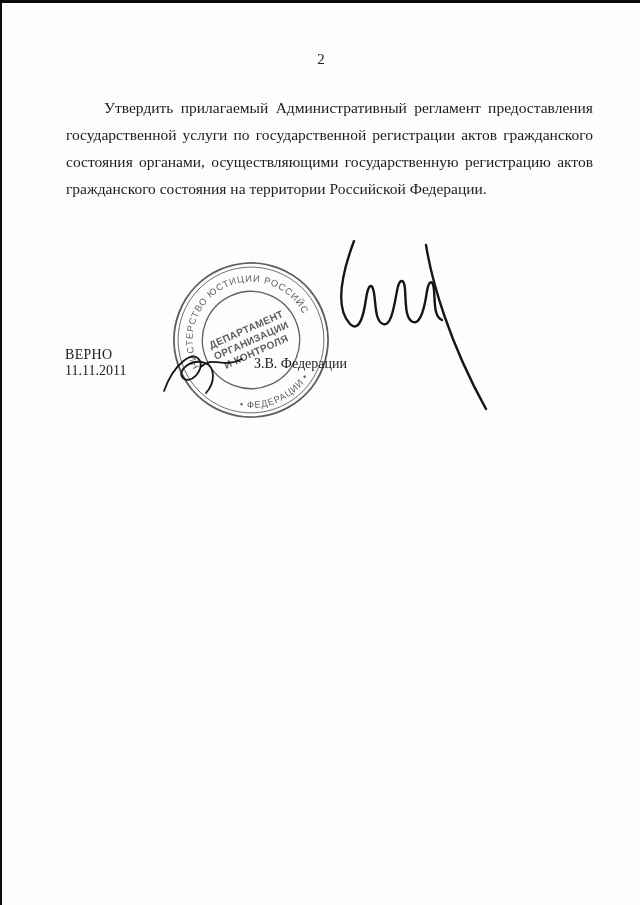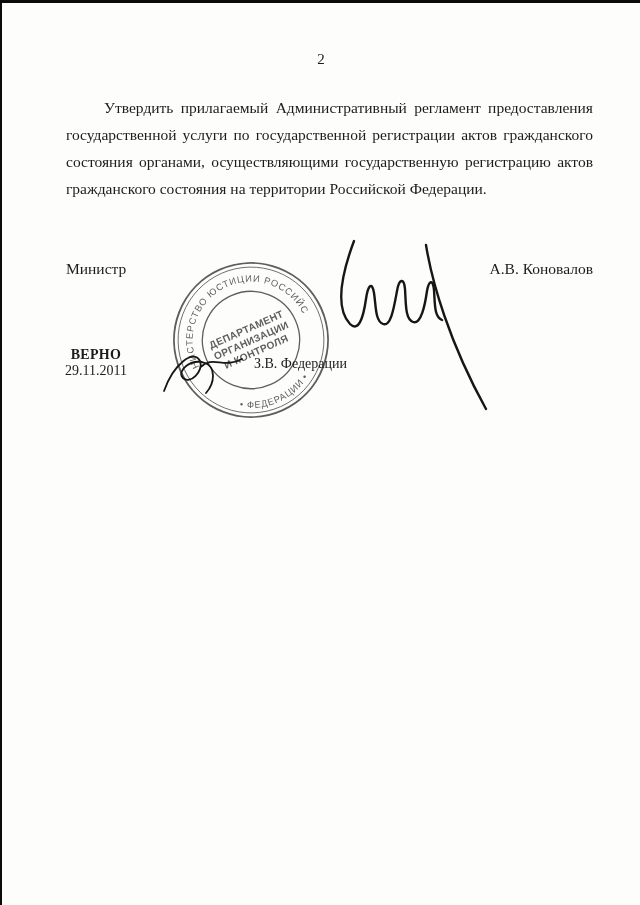--- a/index.html
+++ b/index.html
@@ -32,42 +32,38 @@
     position:absolute; left:168px; top:256px; width:162px; height:162px;
     transform:rotate(-24deg);
     opacity:.82;
   }
   .sig-main { position:absolute; left:332px; top:224px; }
   .sig-paraph { position:absolute; left:156px; top:338px; }
   .verno-block {
     position:absolute; left:63px; top:344px;
     font-size:14px; line-height:15.5px;
   }
-  .verno-mark { font-weight:bold; letter-spacing:.3px;text-align:center; }
+  .verno-mark { font-weight:normal; letter-spacing:.3px; }
   .certifier-name {
     position:absolute; left:252px; top:353px; font-size:14px;
   }
   .stamp-ring-text { font-family:"Liberation Sans", sans-serif; font-size:11.5px; letter-spacing:1px; fill:#3c3c3c; }
   .stamp-center-text { font-family:"Liberation Sans", sans-serif; font-size:12.5px; font-weight:bold; letter-spacing:.4px; fill:#3c3c3c; text-anchor:middle; }
   .stamp-circle { fill:none; stroke:#3c3c3c; }
   .ink { fill:none; stroke:#161616; stroke-linecap:round; stroke-linejoin:round; }
 </style>
 </head>
 <body>
 
 <div class="page">
 
   <div class="page-number">2</div>
 
   <p class="body-par">Утвердить прилагаемый Административный регламент предоставления государственной услуги по государственной регистрации актов гражданского состояния органами, осуществляющими государственную регистрацию актов гражданского состояния на территории Российской Федерации.</p>
 
-  <div class="minister-row">
-    <span>Министр</span>
-    <span>А.В. Коновалов</span>
-  </div>
 
   <div class="stamp-wrap">
     <svg width="162" height="162" viewBox="0 0 200 200">
       <circle class="stamp-circle" cx="100" cy="100" r="95" stroke-width="2.4"></circle>
       <circle class="stamp-circle" cx="100" cy="100" r="90" stroke-width="1"></circle>
       <circle class="stamp-circle" cx="100" cy="100" r="60" stroke-width="1.6"></circle>
       <defs>
         <path id="arc-top" d="M 28,100 A 72,72 0 0 1 172,100"></path>
         <path id="arc-bottom" d="M 16,100 A 84,84 0 0 0 184,100"></path>
       </defs>
@@ -84,21 +80,21 @@
   </div>
 
   <div class="sig-paraph">
     <svg width="90" height="65" viewBox="0 0 90 65">
       <path class="ink" stroke-width="1.8" d="M6,50 C16,22 36,8 42,20 C46,30 32,44 25,37 C18,30 33,17 47,22 C58,26 57,42 48,52 M43,26 C54,14 66,28 84,18"></path>
     </svg>
   </div>
 
   <div class="verno-block">
     <div class="verno-mark">ВЕРНО</div>
-    <div>29.11.2011</div>
+    <div>11.11.2011</div>
   </div>
 
   <div class="certifier-name">З.В. Федерации</div>
 
   <div class="sig-main">
     <svg width="165" height="190" viewBox="0 0 165 190">
       <path class="ink" stroke-width="2.4" d="M20,14 C8,46 0,80 16,97 C24,105 29,93 32,72 C34,58 38,54 40,66 C42,78 41,94 49,97 C57,100 60,80 63,64 C65,52 70,50 71,62 C72,76 71,92 79,95 C87,98 91,78 93,64 C95,53 99,52 100,63 C101,76 100,90 108,93"></path>
       <path class="ink" stroke-width="2.4" d="M92,18 C98,55 115,115 152,182"></path>
     </svg>
   </div>

